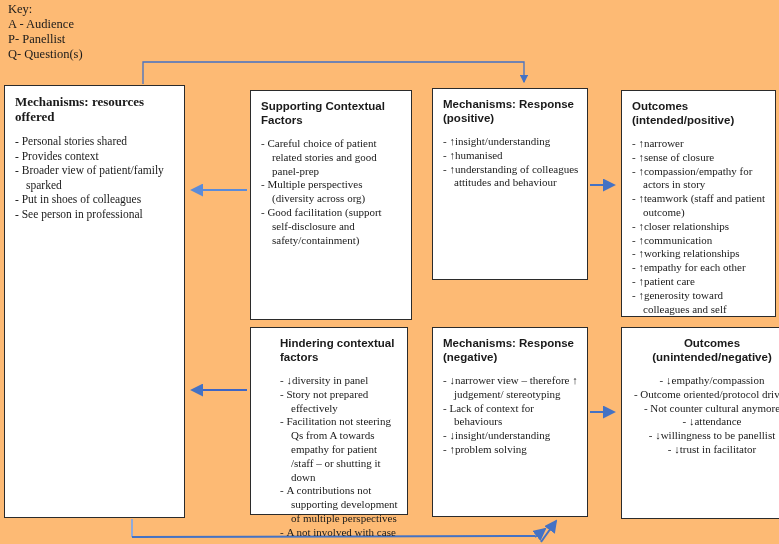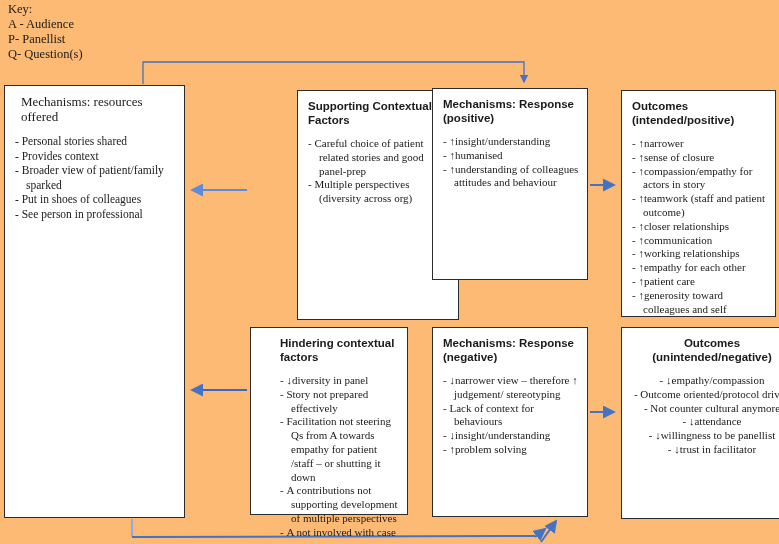--- a/index.html
+++ b/index.html
@@ -4,31 +4,31 @@
 <style>
   html,body{margin:0;padding:0;background:#ffffff;}
   #page{position:relative;width:779px;height:544px;background:#fdba74;overflow:hidden;
         font-family:"Liberation Serif", serif;color:#1a1a1a;}
   
   #key{position:absolute;left:8px;top:2px;font-size:12.5px;line-height:15px;}
   #key div{white-space:nowrap;}
   
   .box{position:absolute;background:#fff;border:1.5px solid #2b2b2b;box-sizing:border-box;
        padding:8px 8px 6px 8px;}
-  .box-title-serif{font-family:"Liberation Serif", serif;font-weight:normal;font-size:13px;
-       line-height:15px;margin:0 0 10px 8px;}
+  .box-title-serif{font-family:"Liberation Serif", serif;font-weight:bold;font-size:13px;
+       line-height:15px;margin:0 0 10px 2px;}
   .box-title-sans{font-family:"Liberation Sans", sans-serif;font-weight:bold;font-size:11.5px;
        line-height:14px;margin:0 0 10px 2px;}
   ul.items{list-style:none;margin:0;padding:0;font-size:11px;line-height:13.8px;}
   ul.items li{padding-left:13px;text-indent:-11px;margin:0;}
   ul.items li::before{content:"-\00a0 ";}
   #box-resources ul.items{font-size:11.5px;line-height:14.5px;}
   
   #box-resources        {left:4px;  top:85px; width:181px;height:433px;}
-  #box-supporting       {left:250px;top:90px; width:162px;height:230px;border-width:1px;margin-left:47px;}
+  #box-supporting       {left:250px;top:90px; width:162px;height:230px;border-width:1px;}
   #box-resp-positive    {left:432px;top:88px; width:156px;height:192px;}
   #box-outcomes-positive{left:621px;top:90px; width:155px;height:227px;border-width:1px;}
   #box-hindering        {left:250px;top:327px;width:158px;height:188px;border-width:1px;padding-left:27px;}
   #box-resp-negative    {left:432px;top:327px;width:156px;height:190px;}
   #box-outcomes-negative{left:621px;top:327px;width:180px;height:192px;text-align:center;}
   #arrow-layer{position:absolute;left:0;top:0;width:779px;height:544px;pointer-events:none;}
 </style>
 </head>
 <body>
 
@@ -76,20 +76,21 @@
       <li>Put in shoes of colleagues</li>
       <li>See person in professional</li>
     </ul>
   </div>
 
   <div class="box" id="box-supporting">
     <div class="box-title-sans">Supporting Contextual Factors</div>
     <ul class="items">
       <li>Careful choice of patient related stories and good panel-prep</li>
       <li>Multiple perspectives (diversity across org)</li>
+      <li>Good facilitation (support self-disclosure and safety/containment)</li>
     </ul>
   </div>
 
   <div class="box" id="box-resp-positive">
     <div class="box-title-sans">Mechanisms: Response (positive)</div>
     <ul class="items">
       <li>↑insight/understanding</li>
       <li>↑humanised</li>
       <li>↑understanding of colleagues attitudes and behaviour</li>
     </ul>

